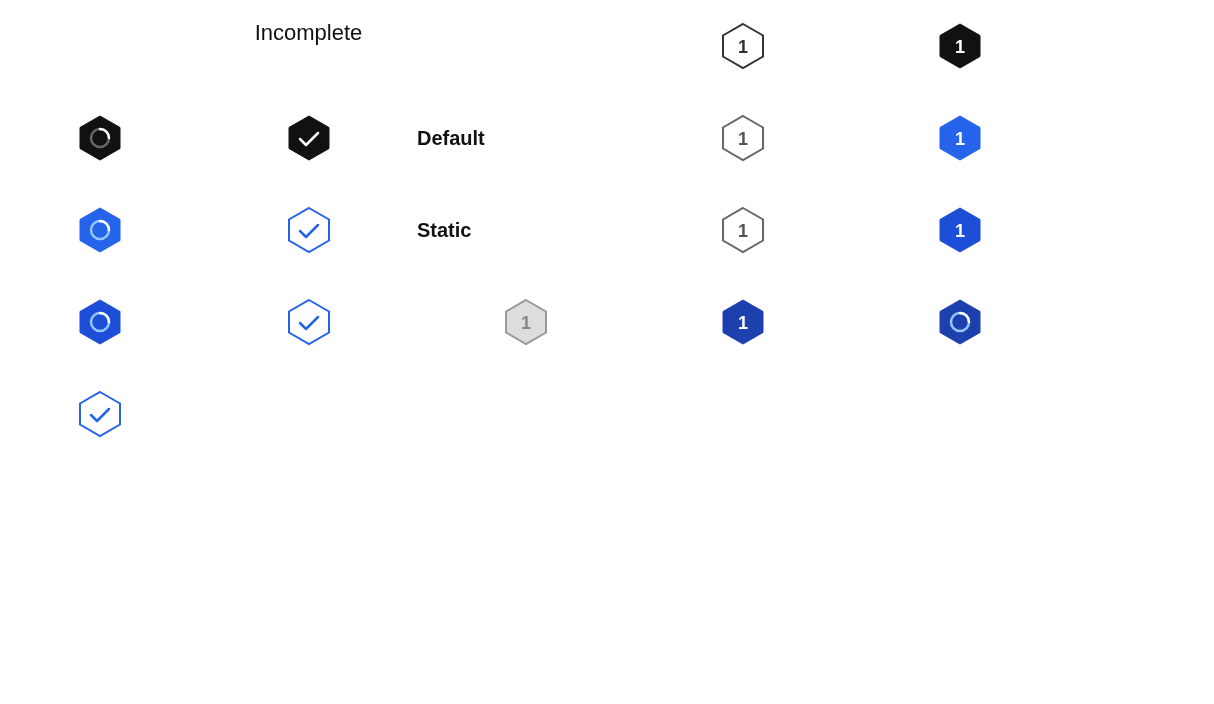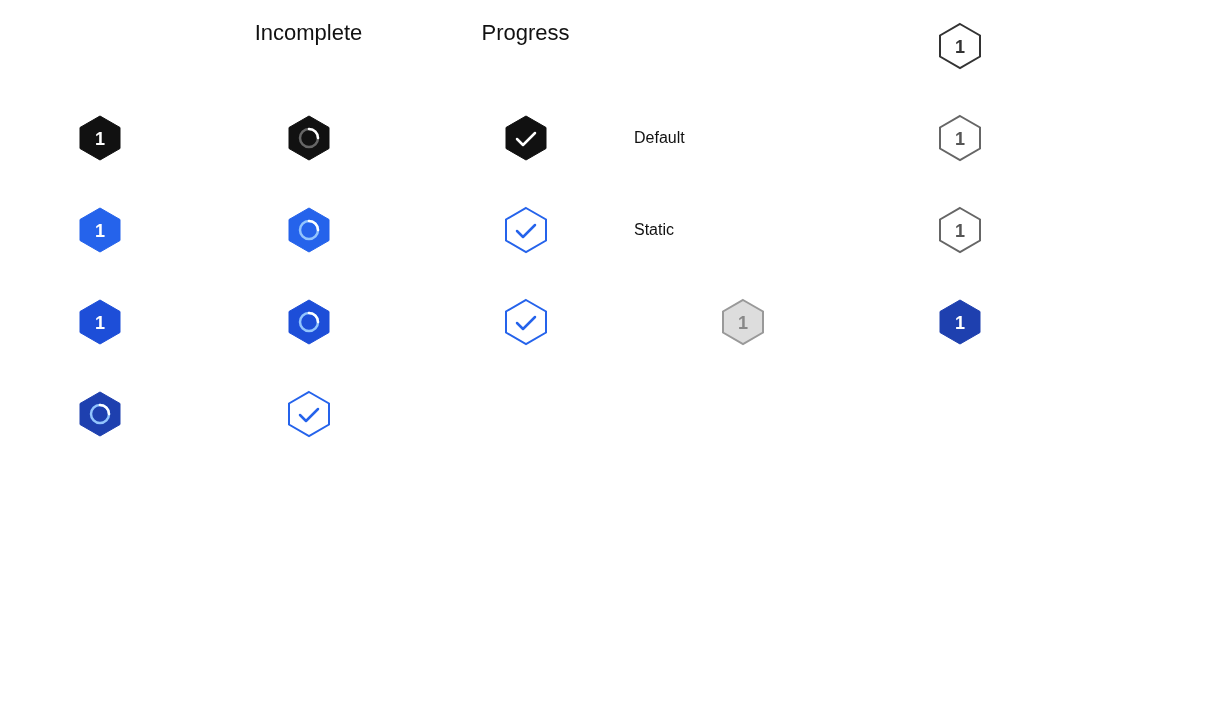--- a/index.html
+++ b/index.html
@@ -28,22 +28,22 @@
     }
     .section-label {
       grid-column: 1 / -1;
       padding: 24px 0 16px 0;
       font-size: 24px;
       font-weight: 700;
       color: #111;
     }
     .row-label {
       padding: 20px 0;
-      font-size: 16px;
-      font-weight: 400;
+      font-size: 20px;
+      font-weight: 700;
       color: #111;
       display: flex;
       align-items: center;
     }
     .icon-cell {
       display: flex;
       align-items: center;
       justify-content: center;
       padding: 20px 10px;
     }
@@ -70,21 +70,20 @@
       text-anchor: middle;
     }
   </style>
 </head>
 <body>
 
 <div class="grid-container">
 
   <div class="header-cell-empty"></div>
   <div class="header-cell">Incomplete</div>
-  <div class="header-cell">Progress</div>
 
 
   <div class="row-label"></div>
 
   <div class="icon-cell">
     <svg class="hex-shape" viewBox="0 0 52 52">
       <polygon points="26,4 46,15.5 46,36.5 26,48 6,36.5 6,15.5" fill="none" stroke="#333" stroke-width="2"></polygon>
       <text x="26" y="27" class="hex-number" fill="#333">1</text>
     </svg>
   </div>

